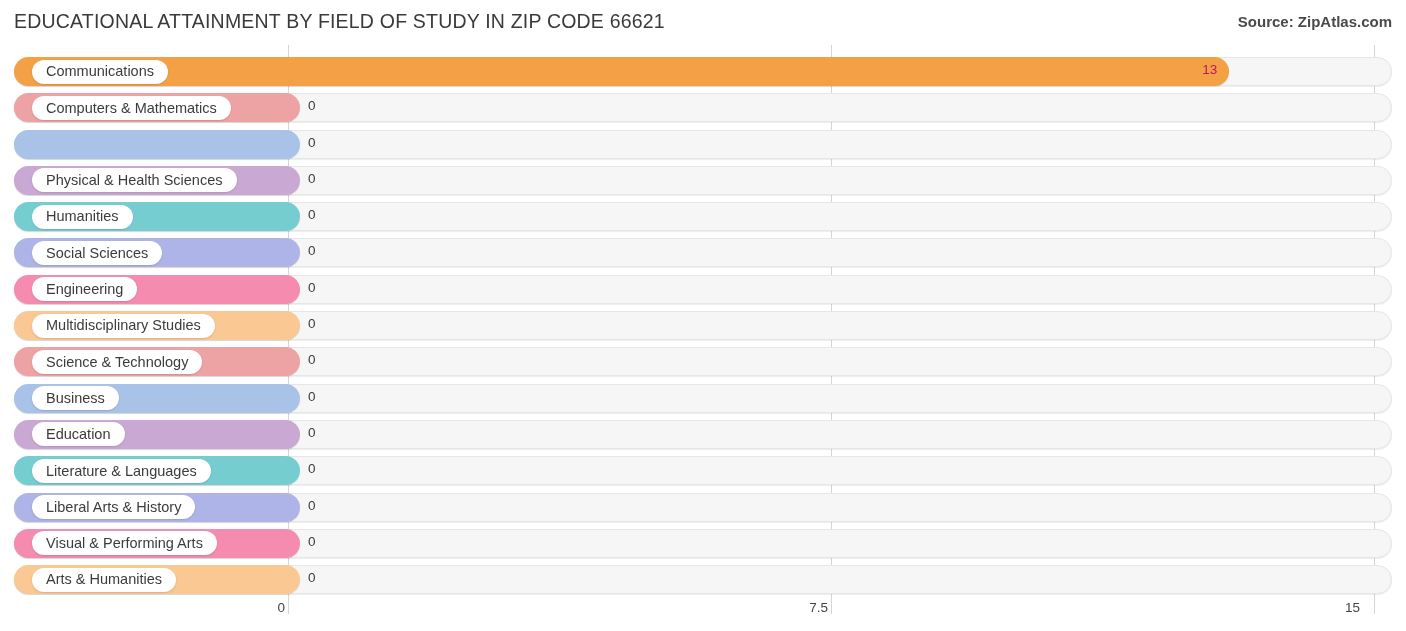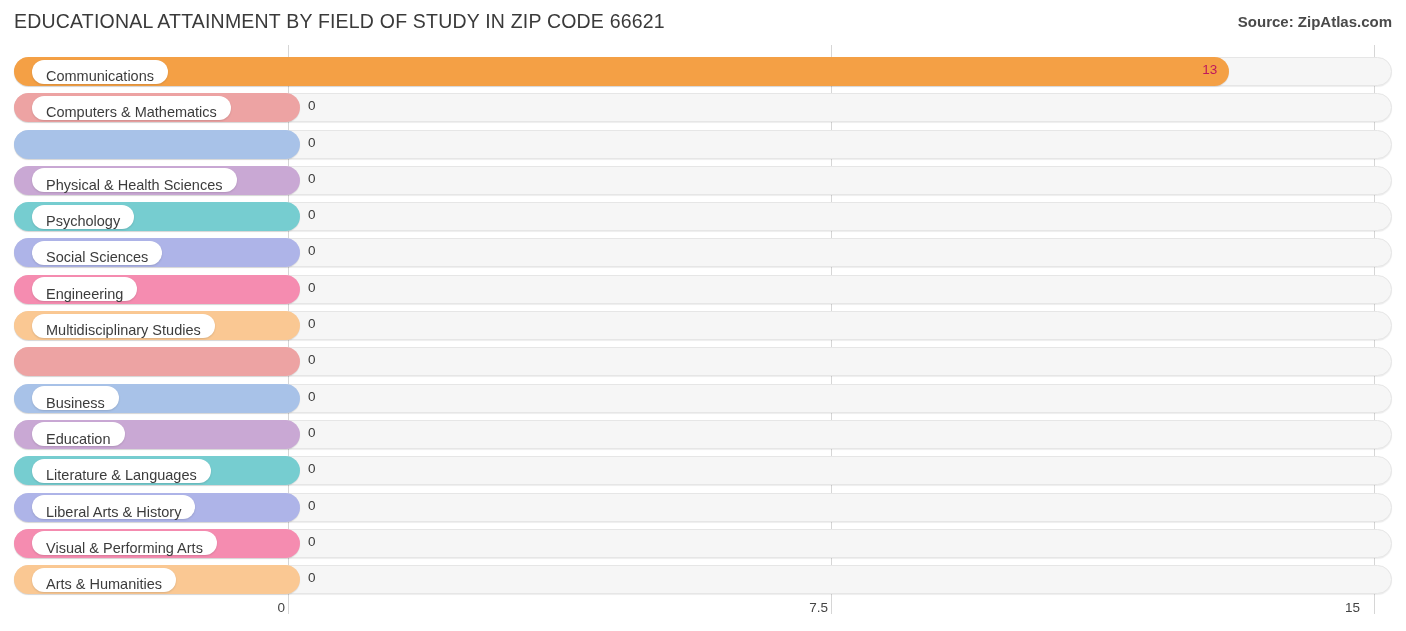--- a/index.html
+++ b/index.html
@@ -100,21 +100,21 @@
   }
   
   .label-pill {
     position: absolute;
     left: 32px;
     top: 5.5px;
     height: 24px;
     background: #ffffff;
     border-radius: 13px;
     display: flex;
-    align-items: flex-end;
+    align-items: center;
     padding: 0 14px;
     box-shadow: 0 1px 2px rgba(0,0,0,0.13);
     white-space: nowrap;
   }
   .label-pill span {
     font-size: 14.5px;
     color: #3c3c3c;
     line-height: 1;
   }
   
@@ -201,21 +201,21 @@
         <div class="value-out" style="left: 308px;">0</div>
         <div class="label-pill">
           <span>Physical &amp; Health Sciences</span>
         </div>
       </div>
       <div class="row">
         <div class="track"></div>
         <div class="bar" style="width: 286px; background: rgb(118, 205, 208);"></div>
         <div class="value-out" style="left: 308px;">0</div>
         <div class="label-pill">
-          <span>Psychology</span>
+          <span>Humanities</span>
         </div>
       </div>
       <div class="row">
         <div class="track"></div>
         <div class="bar" style="width: 286px; background: rgb(174, 180, 232);"></div>
         <div class="value-out" style="left: 308px;">0</div>
         <div class="label-pill">
           <span>Social Sciences</span>
         </div>
       </div>
@@ -232,20 +232,23 @@
         <div class="bar" style="width: 286px; background: rgb(250, 200, 147);"></div>
         <div class="value-out" style="left: 308px;">0</div>
         <div class="label-pill">
           <span>Multidisciplinary Studies</span>
         </div>
       </div>
       <div class="row">
         <div class="track"></div>
         <div class="bar" style="width: 286px; background: rgb(237, 163, 163);"></div>
         <div class="value-out" style="left: 308px;">0</div>
+        <div class="label-pill">
+          <span>Science &amp; Technology</span>
+        </div>
       </div>
       <div class="row">
         <div class="track"></div>
         <div class="bar" style="width: 286px; background: rgb(168, 194, 232);"></div>
         <div class="value-out" style="left: 308px;">0</div>
         <div class="label-pill">
           <span>Business</span>
         </div>
       </div>
       <div class="row">

